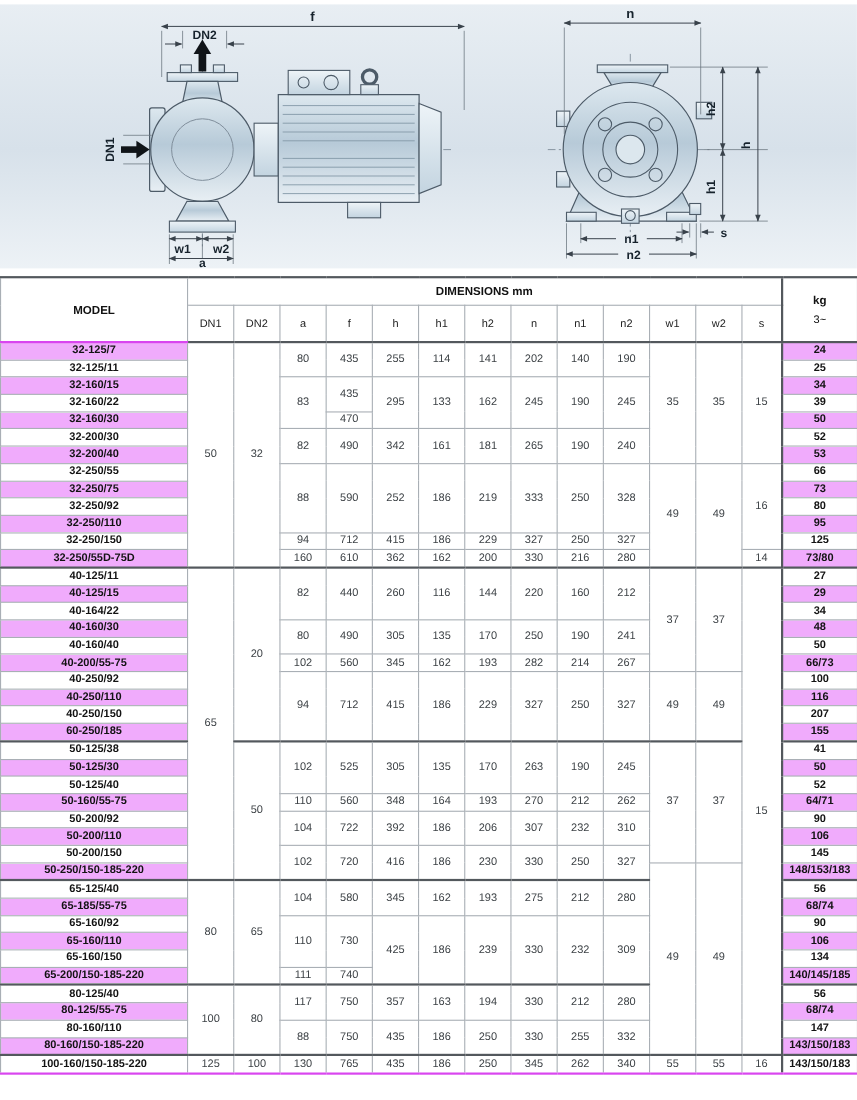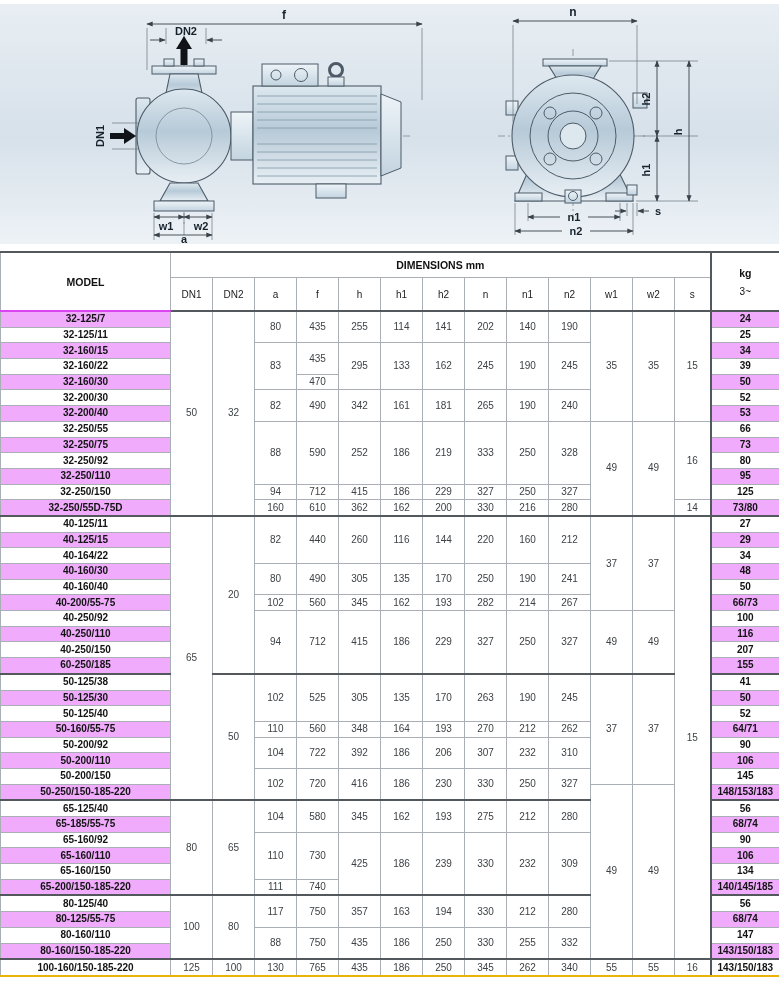--- a/index.html
+++ b/index.html
@@ -23,21 +23,21 @@
   .t thead tr.hs th{font-size:10px;font-weight:normal;color:#222;height:32px;border-bottom:2px solid #53585d}
   .t th.modelh{font-size:10.5px;font-weight:bold;border-bottom:2px solid #d946ef}
   .t th.kgh{border-left:2px solid #53585d;border-bottom:2px solid #53585d}
   .kgt{font-weight:bold;font-size:10.5px}
   .kgs{font-weight:normal;font-size:10px;margin-top:7px}
   .t tbody td{height:14.7px;font-size:10px;color:#3d4246;line-height:1}
   .t td.model,.t td.kg{font-weight:bold;color:#131313}
   .t td.kg{border-left:2px solid #53585d}
   .t tr.odd td.model,.t tr.odd td.kg{background:#f0abfc}
   .t tr.gsep td{border-top:2px solid #53585d}
-  .t tbody tr:last-child td{border-bottom:2px solid #eab308}
+  .t tbody tr:last-child td{border-bottom:2px solid #d946ef}
 </style>
 </head>
 <body>
 
 <div>
 
   <div class="panel">
     <svg width="779" height="240" viewBox="0 0 779 240">
       <defs>
         <linearGradient id="met" x1="0" y1="0" x2="0" y2="1">

